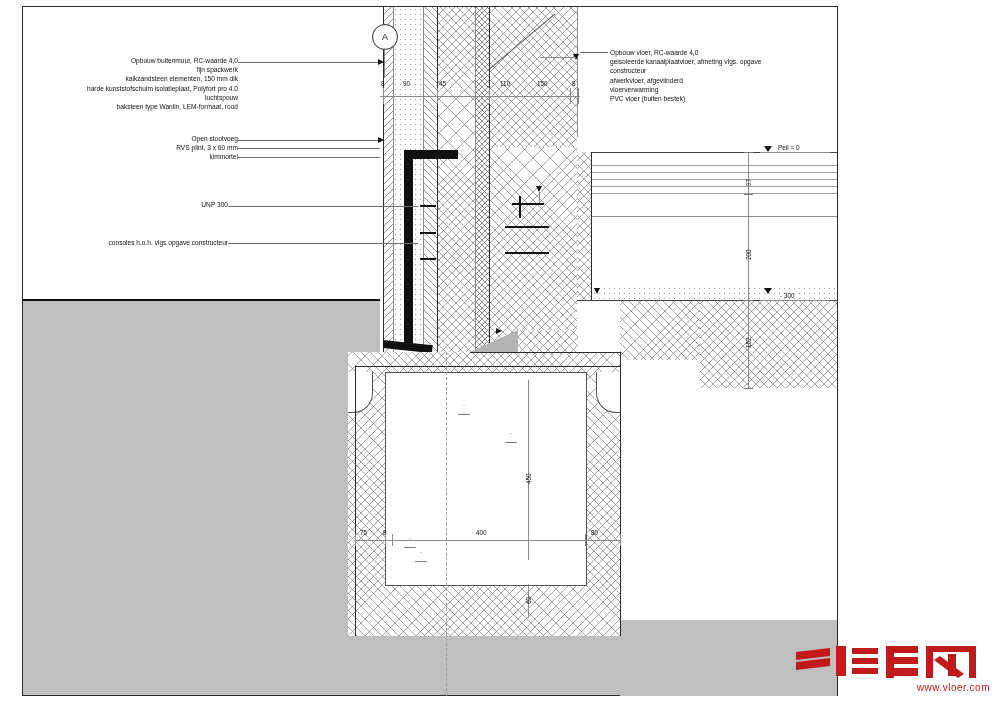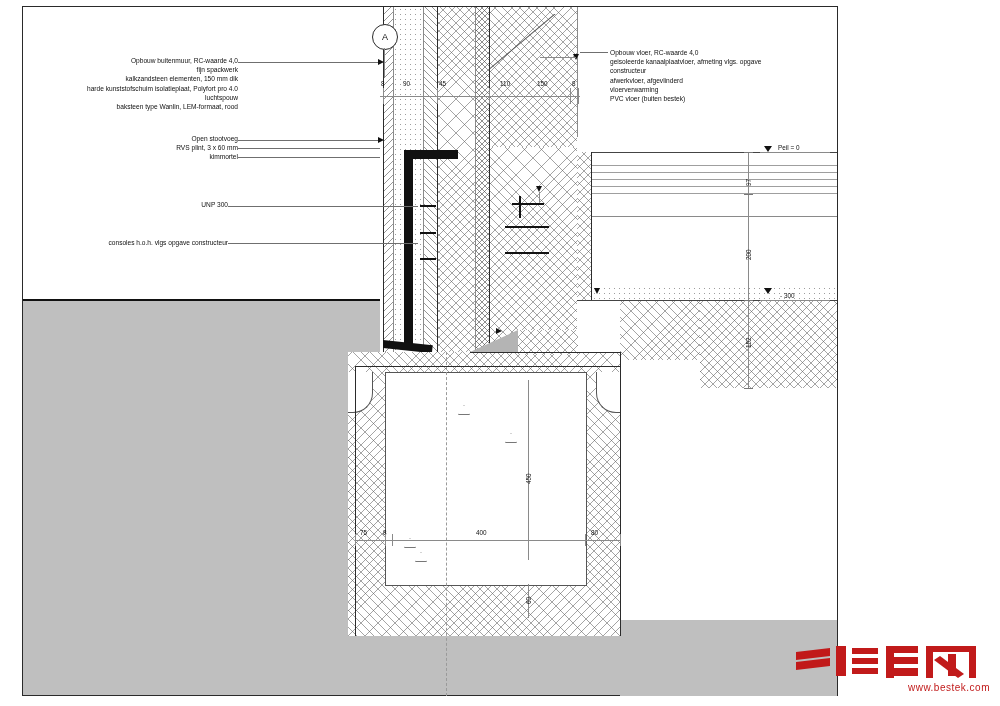--- a/index.html
+++ b/index.html
@@ -286,16 +286,16 @@
         <path d="M104 4 h24 v7 h-24 z"></path>
         <path d="M104 15 h24 v7 h-24 z"></path>
         <path d="M104 26 h24 v8 h-24 z"></path>
         <path d="M136 4 h50 v6 h-50 z"></path>
         <path d="M136 4 h7 v32 h-7 z"></path>
         <path d="M179 4 h7 v32 h-7 z"></path>
         <path d="M150 14 l24 18 l-6 4 l-24 -18 z"></path>
         <path d="M158 12 h8 v22 h-8 z"></path>
       </g>
     </svg>
-    <div class="wm-text">www.bestek.com</div>
+    <div class="wm-text">www.vloer.com</div>
   </div>
 
 </div>
 
 </body></html>

